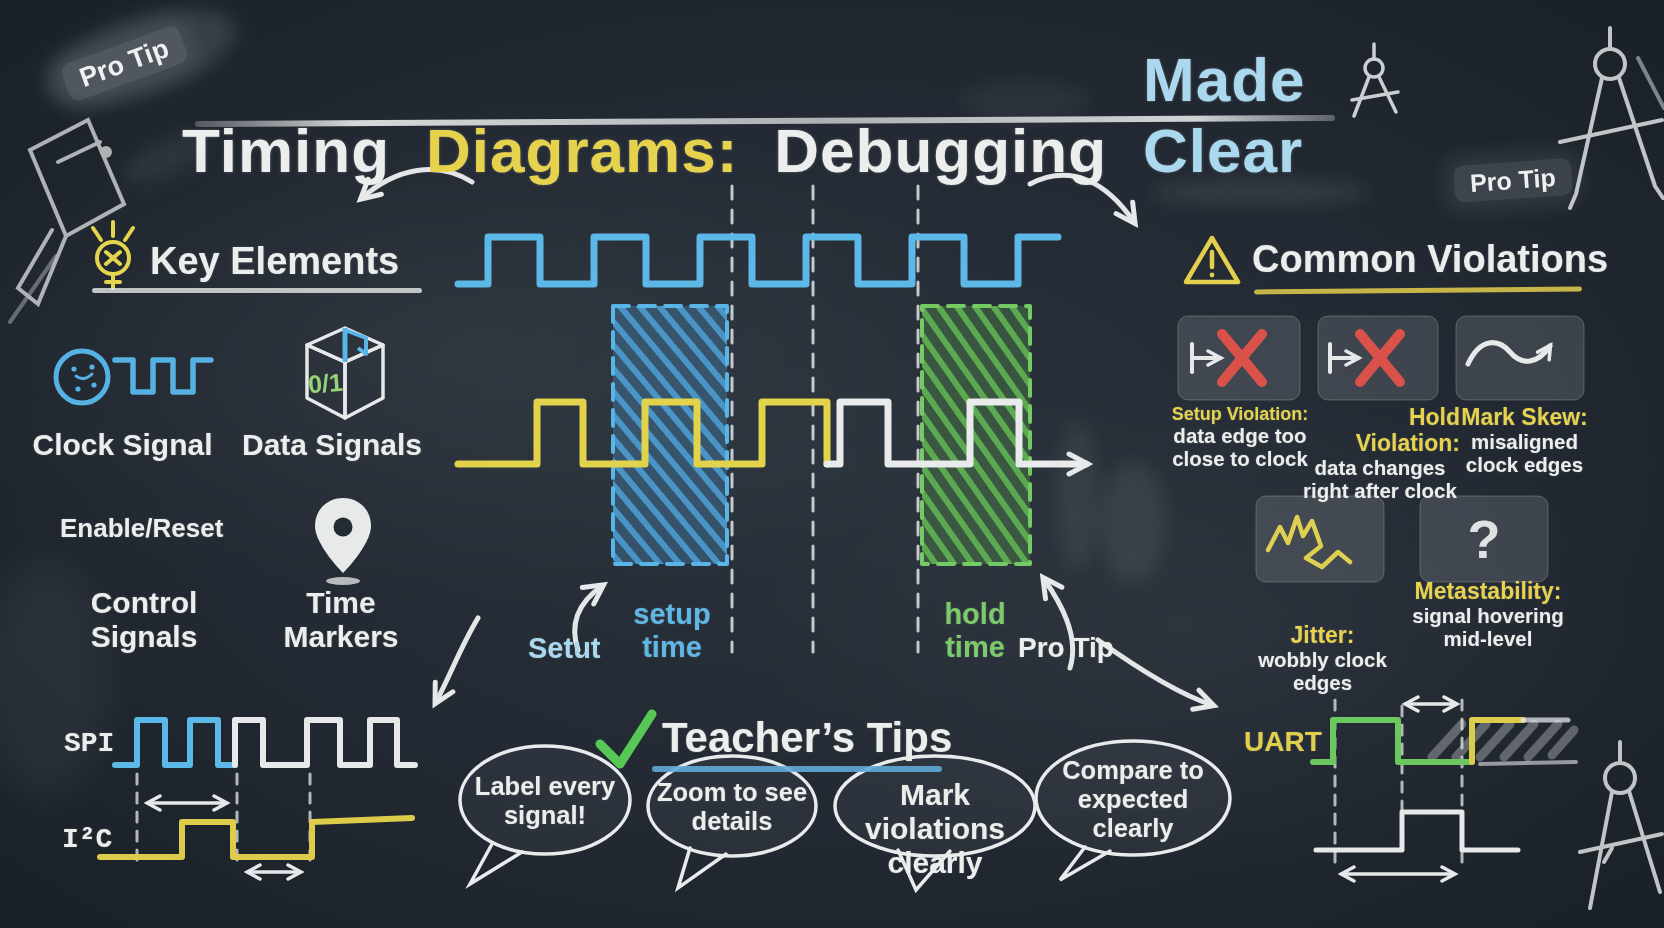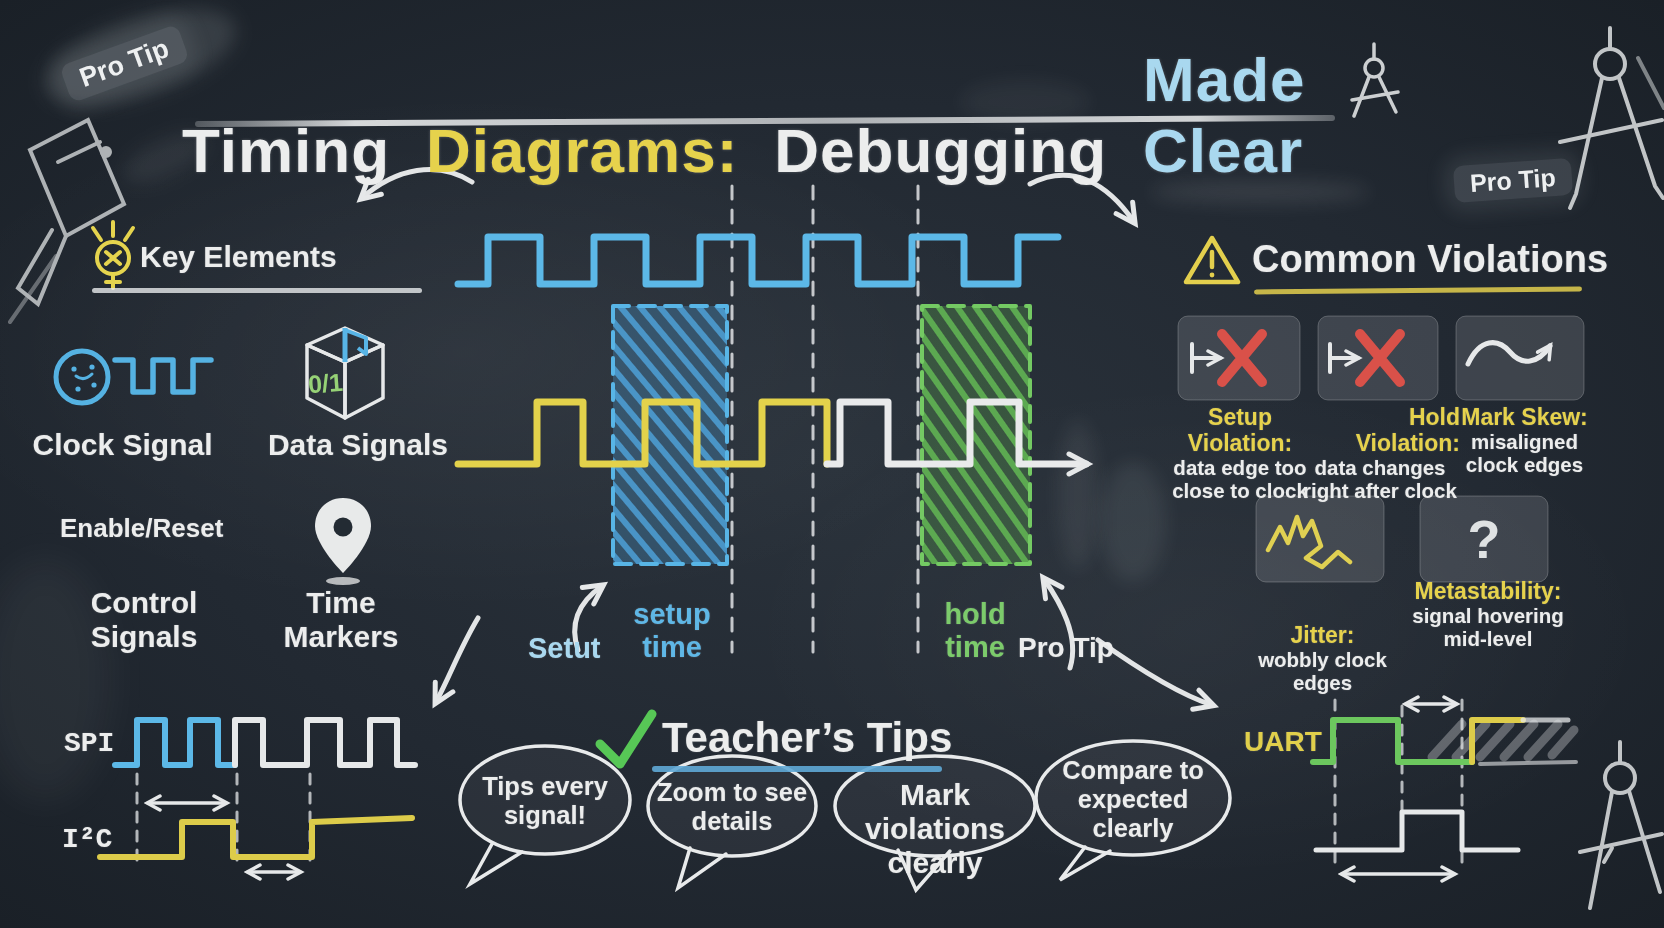--- a/index.html
+++ b/index.html
@@ -218,38 +218,38 @@
 
   <div class="title-row">
     <span class="w">Timing</span>
     <span class="y">Diagrams:</span>
     <span class="w">Debugging</span>
     <span class="lb">Made Clear</span>
   </div>
   <div class="underline" style="left:195px;top:118px;width:1140px;height:6px;transform:rotate(-0.3deg);
               background:linear-gradient(90deg,rgba(233,235,236,0.25),rgba(233,235,236,0.9) 14%,rgba(233,235,236,0.7) 55%,rgba(233,235,236,0.88) 88%,rgba(233,235,236,0.3));"></div>
 
-  <div class="lbl w" style="left:140px;top:240px;font-size:30px;">Key Elements</div>
+  <div class="lbl w" style="left:150px;top:240px;font-size:38px;">Key Elements</div>
   <div class="underline" style="left:92px;top:288px;width:330px;height:5px;background:rgba(233,235,236,0.8);"></div>
   <div class="lbl w c" style="left:30px;top:428px;width:185px;font-size:30px;">Clock Signal</div>
-  <div class="lbl w c" style="left:248px;top:428px;width:200px;font-size:30px;text-align:right;">Data Signals</div>
+  <div class="lbl w c" style="left:232px;top:428px;width:200px;font-size:30px;">Data Signals</div>
   <div class="lbl w" style="left:60px;top:514px;font-size:26px;">Enable/Reset</div>
   <div class="lbl w c" style="left:64px;top:586px;width:160px;font-size:30px;">Control Signals</div>
   <div class="lbl w c" style="left:266px;top:586px;width:150px;font-size:30px;">Time Markers</div>
 
   <div class="lbl lb" style="left:528px;top:632px;font-size:29px;">Setut</div>
   <div class="lbl b c" style="left:624px;top:598px;width:96px;font-size:29px;color:#5fb7e6;">setup time</div>
   <div class="lbl g c" style="left:930px;top:598px;width:90px;font-size:29px;">hold time</div>
   <div class="lbl w" style="left:1018px;top:632px;font-size:28px;">Pro Tip</div>
 
   <div class="lbl w" style="left:1252px;top:238px;font-size:38px;">Common Violations</div>
   <div class="underline" style="left:1254px;top:288px;width:328px;height:5px;background:rgba(227,207,77,0.85);transform:rotate(-0.5deg);"></div>
 
   <div class="lbl c" style="left:1160px;top:404px;width:160px;">
-    <span class="y" style="display:block;font-size:23px;">Setup Violation:</span>
+    <span class="y" style="display:block;font-size:18px;">Setup Violation:</span>
     <span class="w" style="display:block;font-size:20.5px;">data edge too close to clock</span>
   </div>
   <div class="lbl c" style="left:1300px;top:404px;width:160px;">
     <span class="y" style="display:block;font-size:23px;text-align:right;">Hold Violation:</span>
     <span class="w" style="display:block;font-size:20.5px;">data changes right after clock</span>
   </div>
   <div class="lbl c" style="left:1442px;top:404px;width:165px;">
     <span class="y" style="display:block;font-size:23px;">Mark Skew:</span>
     <span class="w" style="display:block;font-size:20.5px;">misaligned clock edges</span>
   </div>
@@ -261,18 +261,18 @@
     <span class="y" style="display:block;font-size:23px;">Metastability:</span>
     <span class="w" style="display:block;font-size:20.5px;">signal hovering mid-level</span>
   </div>
 
   <div class="lbl w" style="left:64px;top:728px;font-size:28px;font-family:'Liberation Mono','DejaVu Sans Mono',monospace;">SPI</div>
   <div class="lbl w" style="left:62px;top:824px;font-size:28px;font-family:'Liberation Mono','DejaVu Sans Mono',monospace;">I²C</div>
   <div class="lbl y" style="left:1244px;top:726px;font-size:28px;color:#e0cf4b;">UART</div>
 
   <div class="lbl w" style="left:662px;top:714px;font-size:42px;">Teacher’s Tips</div>
   <div class="underline" style="left:652px;top:766px;width:290px;height:6px;background:rgba(95,168,214,0.9);"></div>
-  <div class="lbl w c" style="left:465px;top:772px;width:160px;font-size:25.5px;">Tips every signal!</div>
+  <div class="lbl w c" style="left:465px;top:772px;width:160px;font-size:25.5px;">Label every signal!</div>
   <div class="lbl w c" style="left:652px;top:778px;width:160px;font-size:25.5px;">Zoom to see details</div>
   <div class="lbl w c" style="left:835px;top:778px;width:200px;font-size:30px;">Mark violations clearly</div>
   <div class="lbl w c" style="left:1043px;top:756px;width:180px;font-size:25.5px;">Compare to expected clearly</div>
 
 </div>
 
 </body></html>

